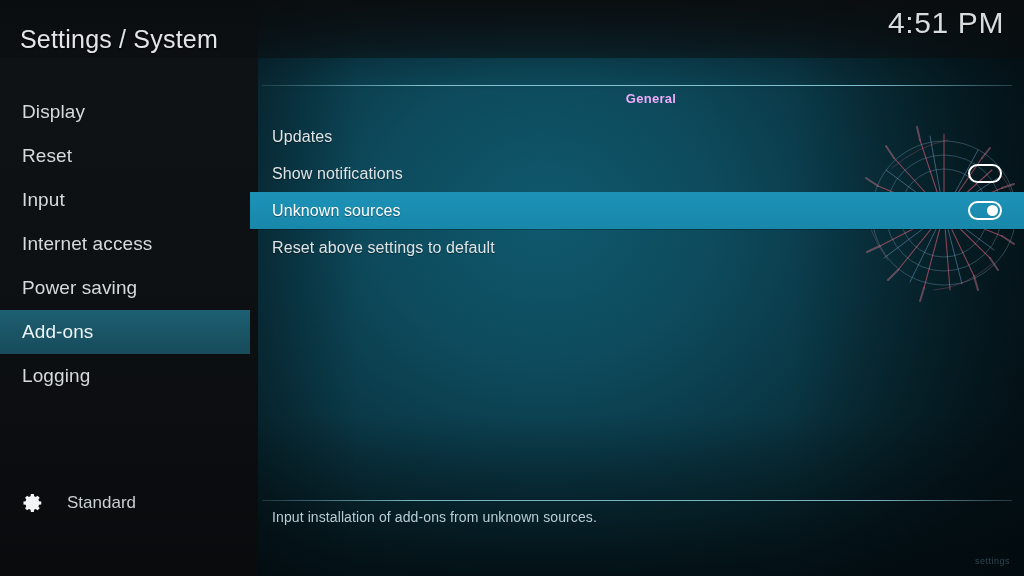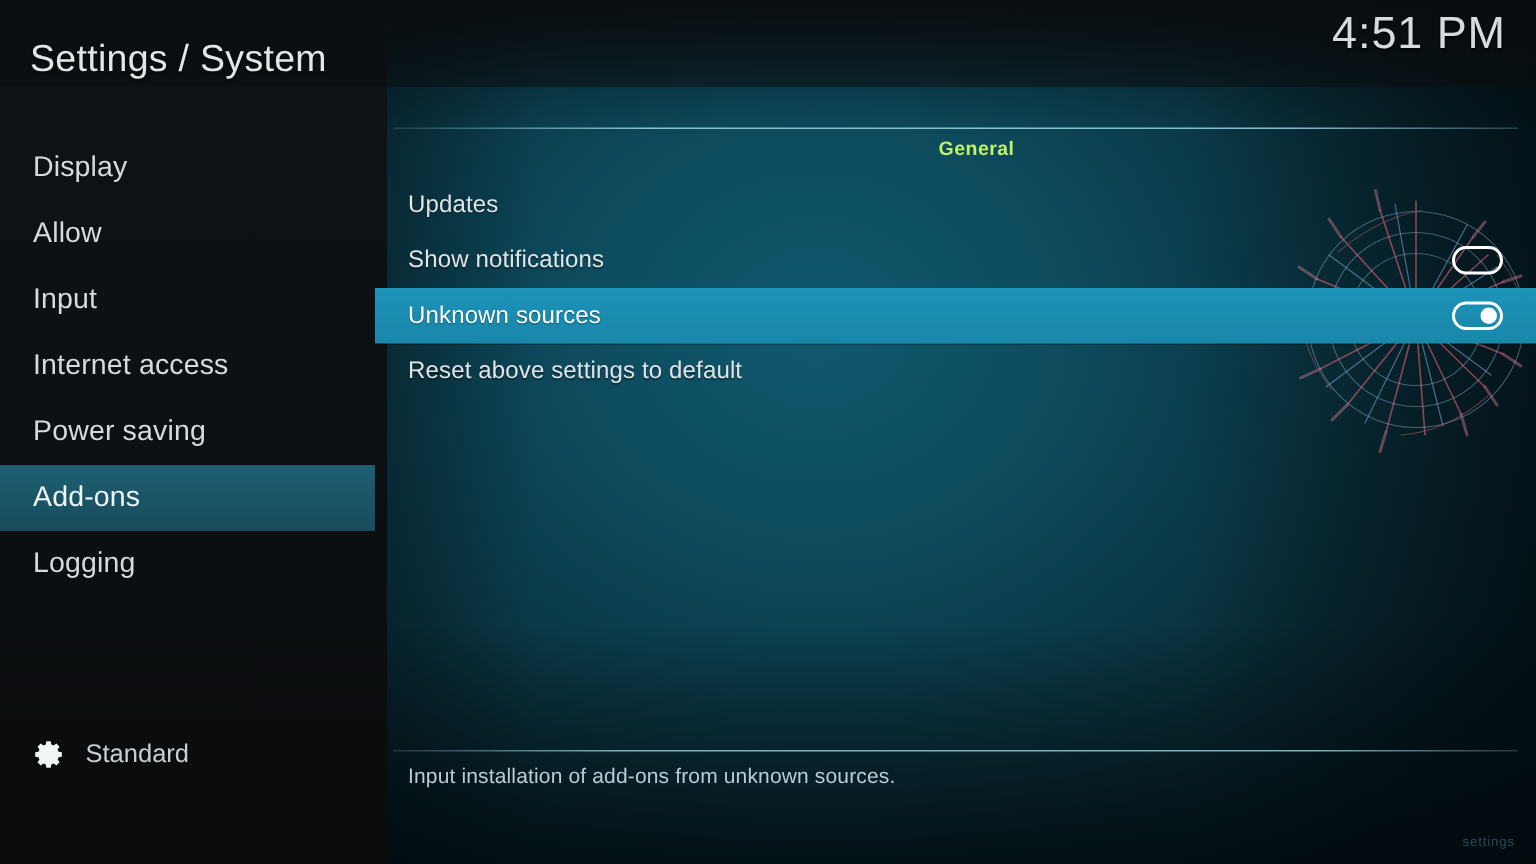--- a/index.html
+++ b/index.html
@@ -76,39 +76,39 @@
     font-size:19px; color:#d6dadd; font-weight:400;
     letter-spacing:.1px;
   }
   .nav-item.selected {
     background:linear-gradient(to bottom, #1d6072 0%, #1a5566 50%, #174c5c 100%);
     color:#eef4f6;
   }
 
   .profile {
     position:absolute; left:22px; bottom:62px;
-    display:flex; align-items:center; gap:13px;
+    display:flex; align-items:center; gap:23px;
   }
   .profile .label { font-size:17px; color:#c9ced1; }
   .gear { width:22px; height:22px; display:block; }
 
   
   .panel {
     position:absolute;
     left:250px; top:0; width:774px; height:576px;
   }
 
   .rule-top {
     position:absolute; left:12px; top:85px; width:750px; height:1px;
     background:linear-gradient(to right, rgba(133,205,222,.15), rgba(150,215,230,.85) 22%, rgba(150,215,230,.85) 80%, rgba(133,205,222,.25));
   }
   .group-title {
     position:absolute; left:0; top:91px; width:774px;
     text-align:center;
-    font-size:13px; font-weight:bold; color:#bef264;
+    font-size:13px; font-weight:bold; color:#f0abfc;
     letter-spacing:.3px;
     padding-left:28px;
   }
 
   .rows { position:absolute; left:0; top:118px; width:774px; }
 
   .row {
     position:relative;
     height:37px;
     display:flex; align-items:center;
@@ -234,21 +234,21 @@
       </g>
     </g>
   </svg>
 
   <div class="sidebar">
     <div class="nav">
       <div class="nav-item">
         <span>Display</span>
       </div>
       <div class="nav-item">
-        <span>Allow</span>
+        <span>Reset</span>
       </div>
       <div class="nav-item">
         <span>Input</span>
       </div>
       <div class="nav-item">
         <span>Internet access</span>
       </div>
       <div class="nav-item">
         <span>Power saving</span>
       </div>

